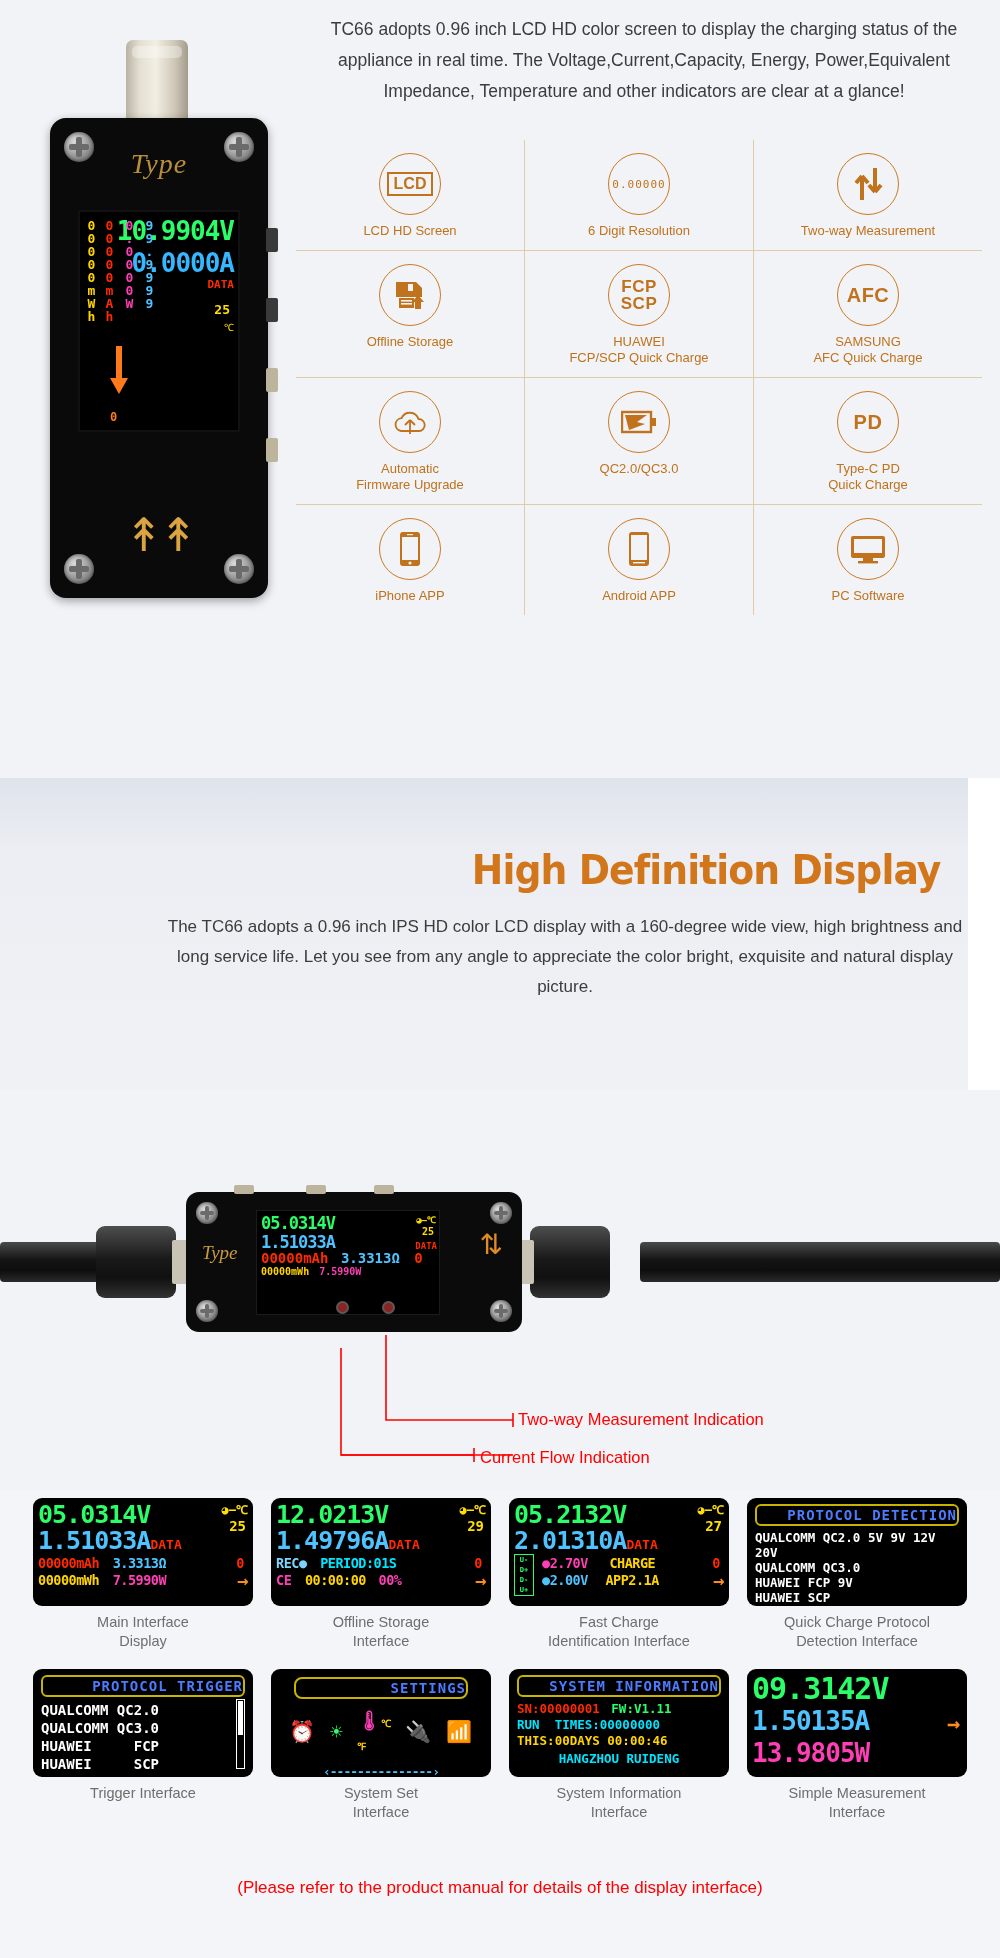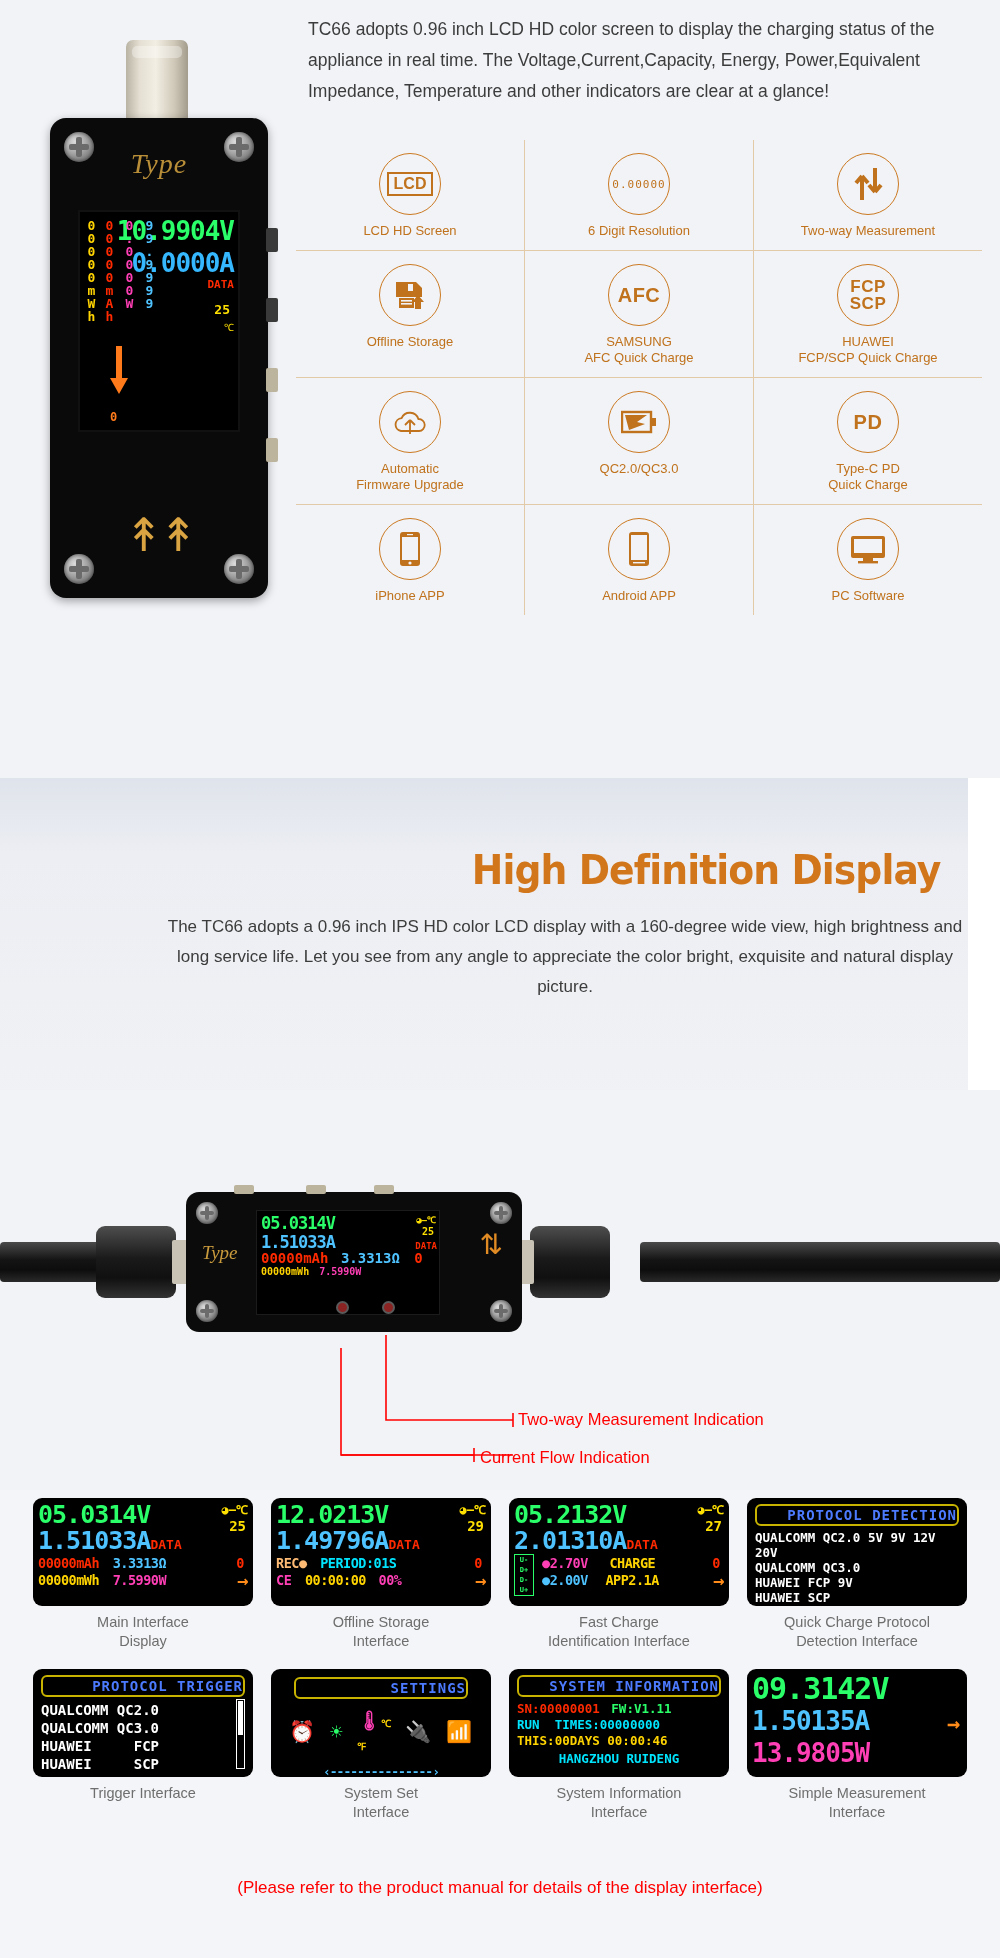--- a/index.html
+++ b/index.html
@@ -16,20 +16,21 @@
     width: 1000px; height: 778px;
     background: #f1f3f7;
   }
   .intro-text {
     position: absolute;
     left: 308px; top: 14px;
     width: 672px;
     font-size: 17.5px;
     line-height: 31px;
     color: #3c3c3c;
+    text-align: center;
   }
 
   
   .device-photo {
     position: absolute;
     left: 28px; top: 40px;
     width: 260px; height: 655px;
   }
   .usb-plug {
     position: absolute; left: 98px; top: 0px;
@@ -284,32 +285,32 @@
               <rect x="5" y="19" width="15" height="10" fill="#c0721c"></rect>
               <rect x="7" y="21" width="11" height="1.6" fill="#f1f3f7"></rect>
               <rect x="7" y="24" width="11" height="1.6" fill="#f1f3f7"></rect>
               <path d="M24 16l6 7h-3v7h-6v-7h-3z" fill="#c0721c"></path>
             </svg>
           </div>
           <div class="cell-label" style="white-space:pre-line;">Offline Storage</div>
         </div>
         <div class="cell">
           <div class="circ">
+            <span class="icon-text sm" style="white-space:pre-line;">FCP
+SCP</span>
+          </div>
+          <div class="cell-label" style="white-space:pre-line;">HUAWEI
+FCP/SCP Quick Charge</div>
+        </div>
+        <div class="cell">
+          <div class="circ">
             <span class="icon-text">AFC</span>
           </div>
           <div class="cell-label" style="white-space:pre-line;">SAMSUNG
 AFC Quick Charge</div>
-        </div>
-        <div class="cell">
-          <div class="circ">
-            <span class="icon-text sm" style="white-space:pre-line;">FCP
-SCP</span>
-          </div>
-          <div class="cell-label" style="white-space:pre-line;">HUAWEI
-FCP/SCP Quick Charge</div>
         </div>
       </div>
 
       <div class="grid-row">
         <div class="cell">
           <div class="circ">
             <svg width="36" height="30" viewBox="0 0 36 30">
               <path d="M9 24a6.5 6.5 0 0 1 .6-12.9A9 9 0 0 1 26.4 12 5.9 5.9 0 0 1 27 24z" fill="none" stroke="#c0721c" stroke-width="1.8"></path>
               <path d="M18 27V13 M18 13l-5 5 M18 13l5 5" stroke="#c0721c" stroke-width="1.8" fill="none"></path>
             </svg>
@@ -452,21 +453,21 @@
         </div>
         <div class="thumb-cap" style="white-space:pre-line;">Main Interface
 Display</div>
       </div>
 
       <div class="thumb">
         <div class="screen">
           <div class="big-v">12.0213V</div>
           <div class="big-a" style="display:inline-block;">1.49796A</div><span class="data-tag">DATA</span>
           <div class="l3" style="margin-top:1px;">
-            <span style="color:#fdba74;">REC●</span>
+            <span style="color:#7dd3fc;">REC●</span>
             <span style="color:#00e5ff;margin-left:6px;">PERIOD:01S</span>
             <span style="color:#ff2a00;float:right;margin-right:4px;">0</span>
           </div>
           <div class="l4">
             <span style="color:#ff3fb5;">CE</span>
             <span style="color:#ffd400;margin-left:6px;">00:00:00</span>
             <span style="color:#ff3fb5;margin-left:5px;">00%</span>
             <span class="arrow-r" style="float:right;">→</span>
           </div>
           <div class="temp-ico">◕—℃</div>
@@ -530,21 +531,21 @@
           <div class="listline" style="margin-left:3px;font-size:14px;line-height:18px;white-space:pre;">HUAWEI     SCP</div>
           <div class="scrollbar">
               <i></i>
             </div>
         </div>
         <div class="thumb-cap" style="white-space:pre-line;">Trigger Interface</div>
       </div>
 
       <div class="thumb">
         <div class="screen">
-          <div class="titlebar" style="margin:4px 18px 10px;">SETTINGS</div>
+          <div class="titlebar" style="margin:4px 18px 10px;border-radius:8px;">SETTINGS</div>
           <div style="display:flex;justify-content:space-around;align-items:center;padding:0 6px;">
             <span style="color:#ff2a00;font-size:21px;">⏰</span>
             <span style="color:#2aff6a;font-size:21px;">☀</span>
             <span style="color:#ff3fb5;font-size:19px;">🌡<span style="color:#ffd400;font-size:10px;">℃<br>℉</span></span>
             <span style="color:#ffd400;font-size:21px;">🔌</span>
             <span style="color:#4fc3ff;font-size:21px;">📶</span>
           </div>
           <div style="color:#4fc3ff;font-size:13px;text-align:center;margin-top:10px;letter-spacing:-1px;">‹---------------›</div>
         </div>
         <div class="thumb-cap" style="white-space:pre-line;">System Set

